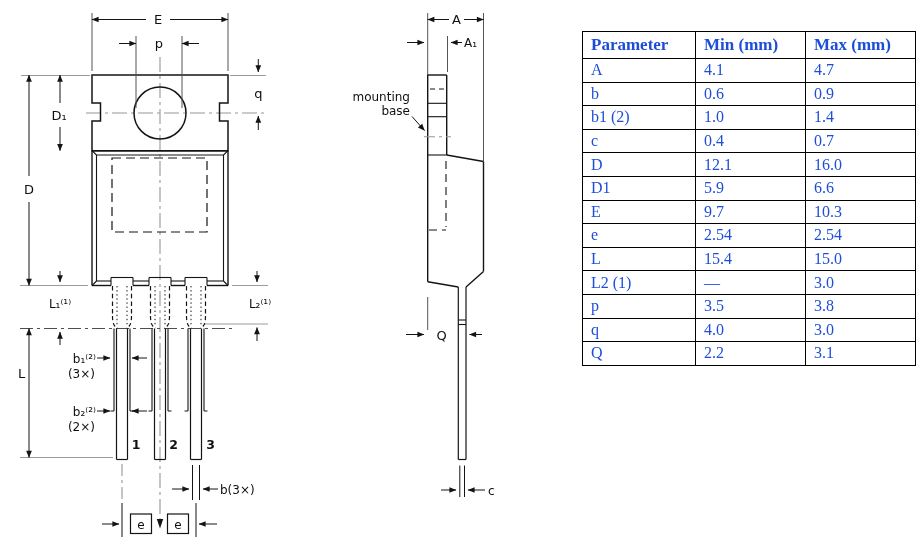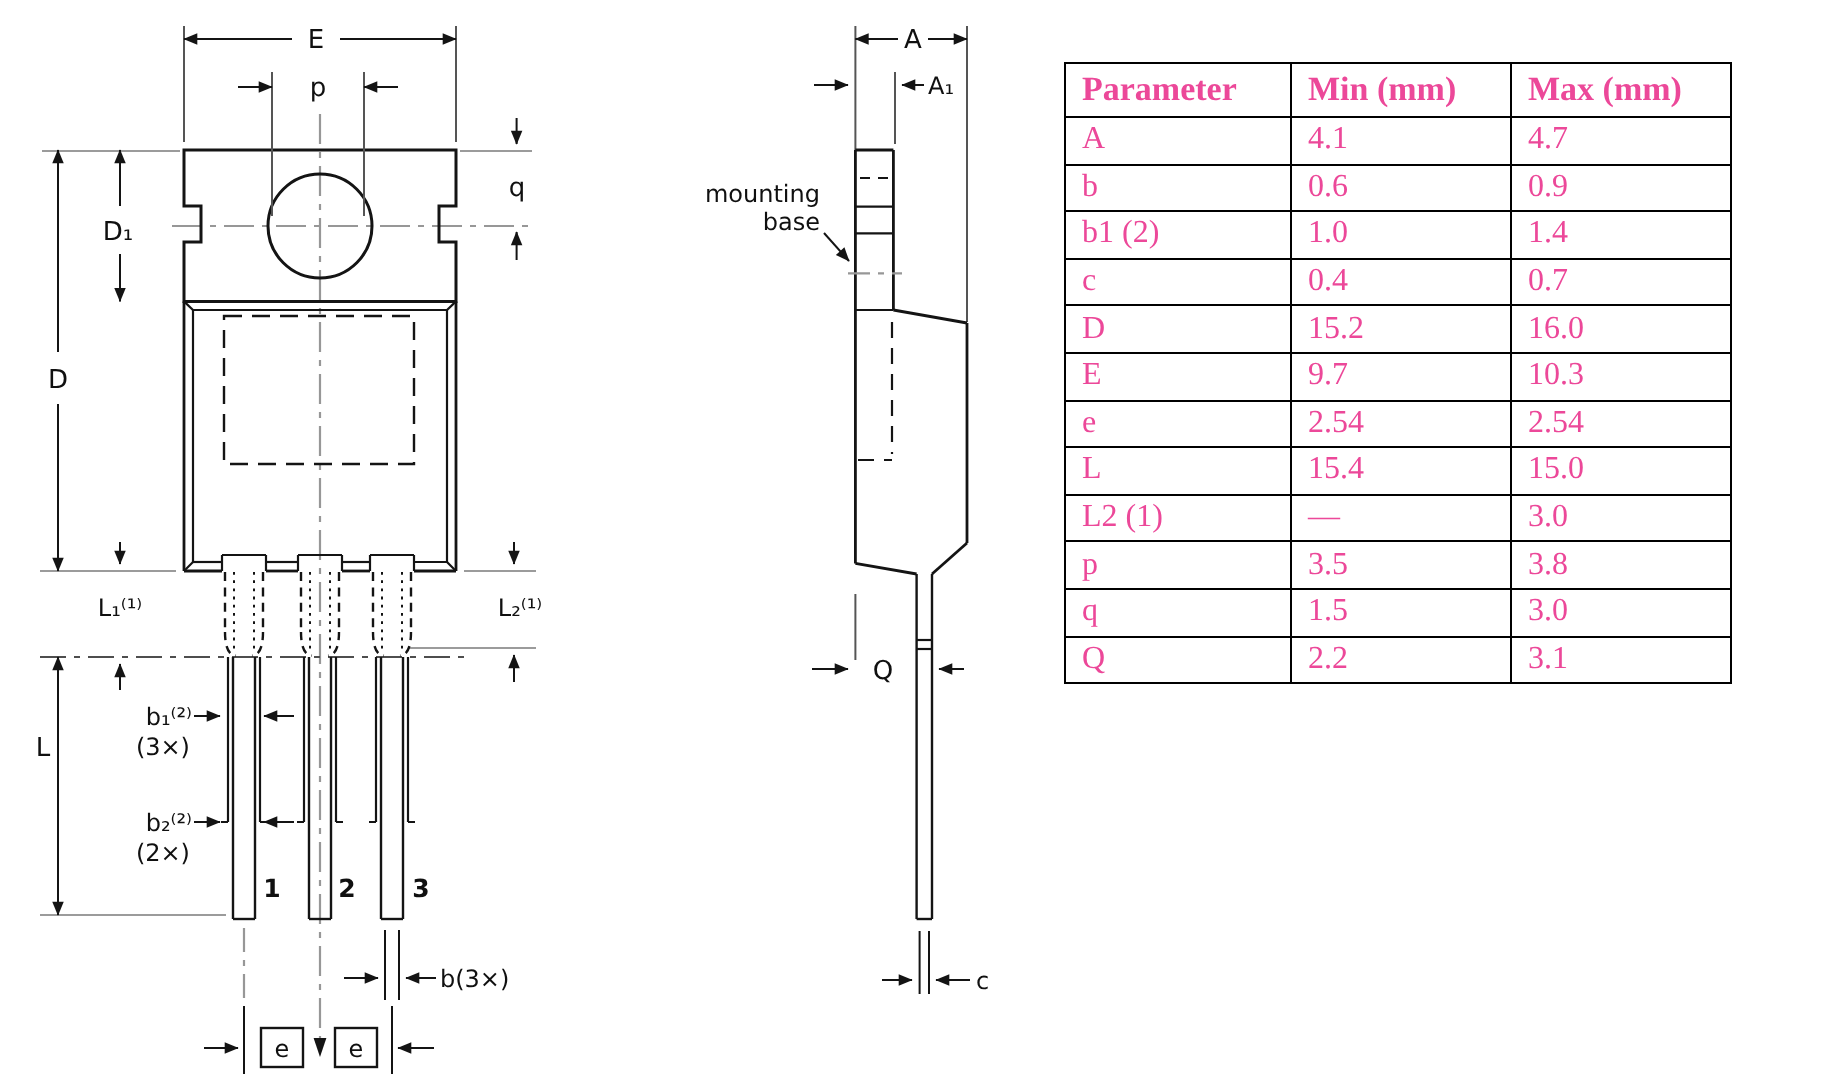--- a/index.html
+++ b/index.html
@@ -3,22 +3,22 @@
 <meta charset="utf-8">
 <style>
   html,body{margin:0;padding:0;background:#fff;}
   #stage{position:relative;width:919px;height:546px;background:#ffffff;overflow:hidden;
          font-family:"DejaVu Sans","Liberation Sans",sans-serif;}
   #drawing{position:absolute;left:0;top:0;}
   svg text{fill:#101010;font-family:"DejaVu Sans","Liberation Sans",sans-serif;}
   .dimlbl{font-size:13px;}
   .smlbl{font-size:12px;}
   .pinlbl{font-size:12.5px;font-weight:bold;}
-  .dims-table{position:absolute;left:532px;top:31px;border-collapse:collapse;
-              font-family:"Liberation Serif","DejaVu Serif",serif;color:#ec4899;
+  .dims-table{position:absolute;left:582px;top:31px;border-collapse:collapse;
+              font-family:"Liberation Serif","DejaVu Serif",serif;color:#1d4ed8;
               table-layout:fixed;}
   .dims-table th,.dims-table td{border:1.5px solid #000;text-align:left;
               padding:0 4px 0 8px;white-space:nowrap;overflow:hidden;}
   .dims-table th{font-size:17px;font-weight:bold;height:26px;}
   .dims-table td{font-size:16px;height:22.6px;}
 </style>
 </head>
 <body>
 
 <div id="stage">
@@ -325,22 +325,27 @@
       <td>1.0</td>
       <td>1.4</td>
     </tr>
         <tr>
       <td>c</td>
       <td>0.4</td>
       <td>0.7</td>
     </tr>
         <tr>
       <td>D</td>
-      <td>15.2</td>
+      <td>12.1</td>
       <td>16.0</td>
+    </tr>
+        <tr>
+      <td>D1</td>
+      <td>5.9</td>
+      <td>6.6</td>
     </tr>
         <tr>
       <td>E</td>
       <td>9.7</td>
       <td>10.3</td>
     </tr>
         <tr>
       <td>e</td>
       <td>2.54</td>
       <td>2.54</td>
@@ -355,21 +360,21 @@
       <td>—</td>
       <td>3.0</td>
     </tr>
         <tr>
       <td>p</td>
       <td>3.5</td>
       <td>3.8</td>
     </tr>
         <tr>
       <td>q</td>
-      <td>1.5</td>
+      <td>4.0</td>
       <td>3.0</td>
     </tr>
         <tr>
       <td>Q</td>
       <td>2.2</td>
       <td>3.1</td>
     </tr>
       </tbody>
 </table>
 

